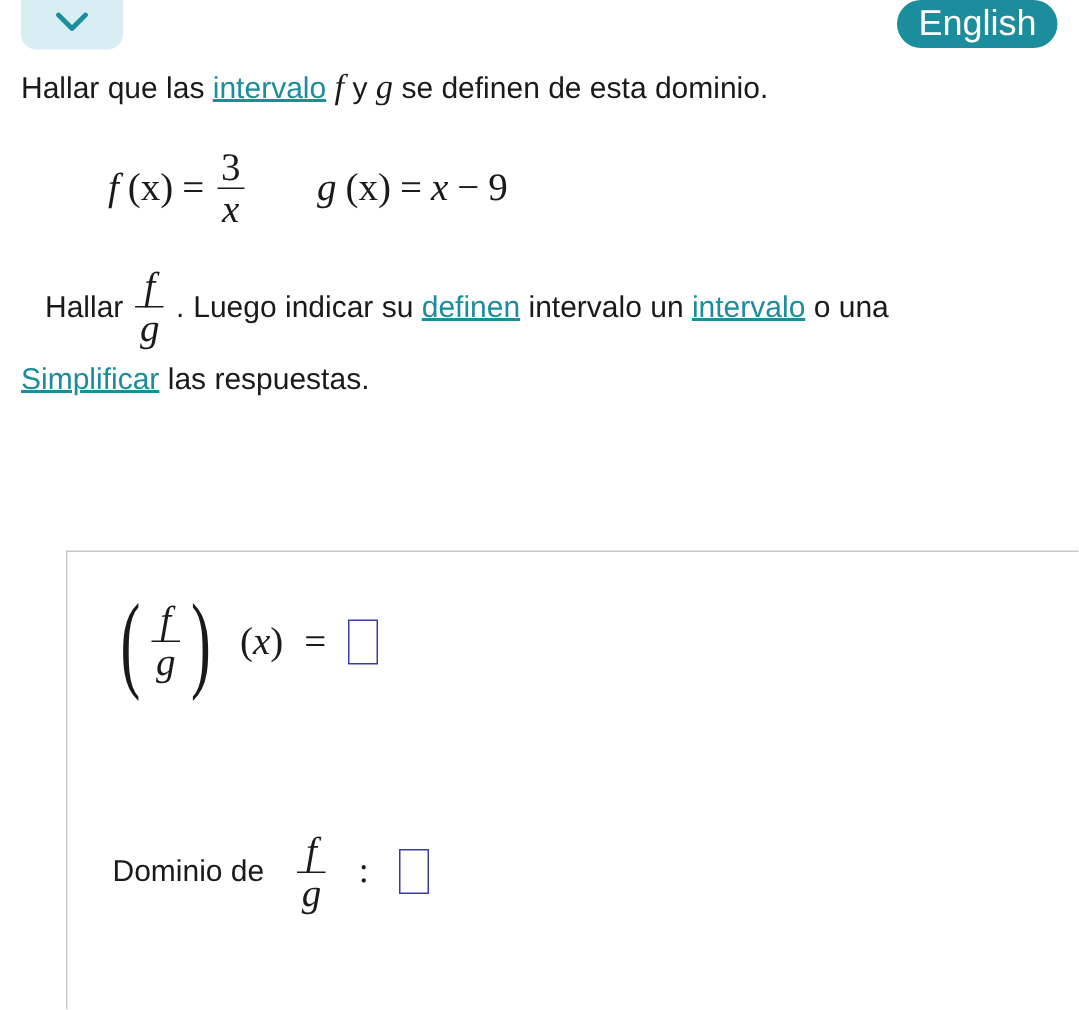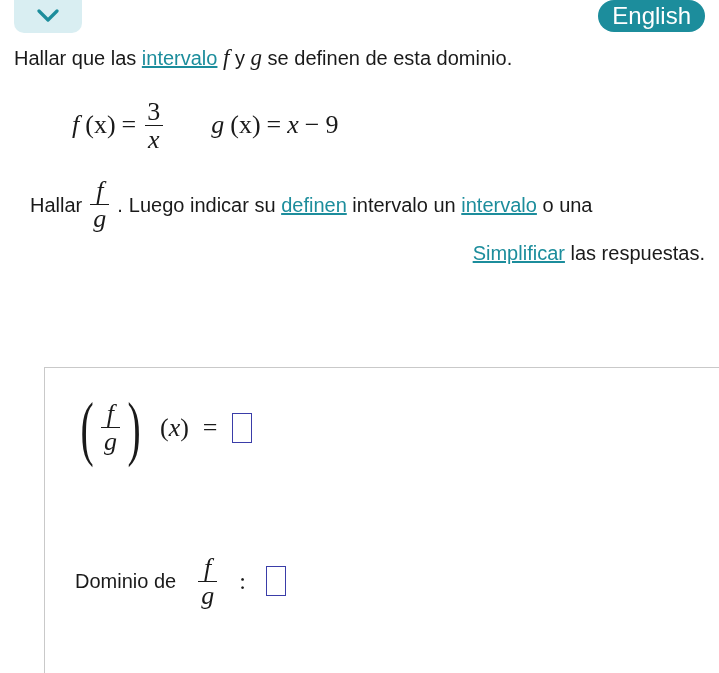--- a/index.html
+++ b/index.html
@@ -91,21 +91,20 @@
       gap: 6px;
       line-height: 1.5;
     }
     .hallar-line .fg-frac {
       font-family: "Times New Roman", Times, serif;
       font-size: 26px;
     }
     .simpl-line {
       padding: 4px 14px 0 14px;
       line-height: 1.6;
-      text-align: right;
     }
     .answer-box {
       position: absolute;
       left: 44px;
       top: 367px;
       right: 0;
       border-top: 1px solid #c9c9c9;
       border-left: 1px solid #c9c9c9;
       padding: 32px 0 0 30px;
       height: 306px;

